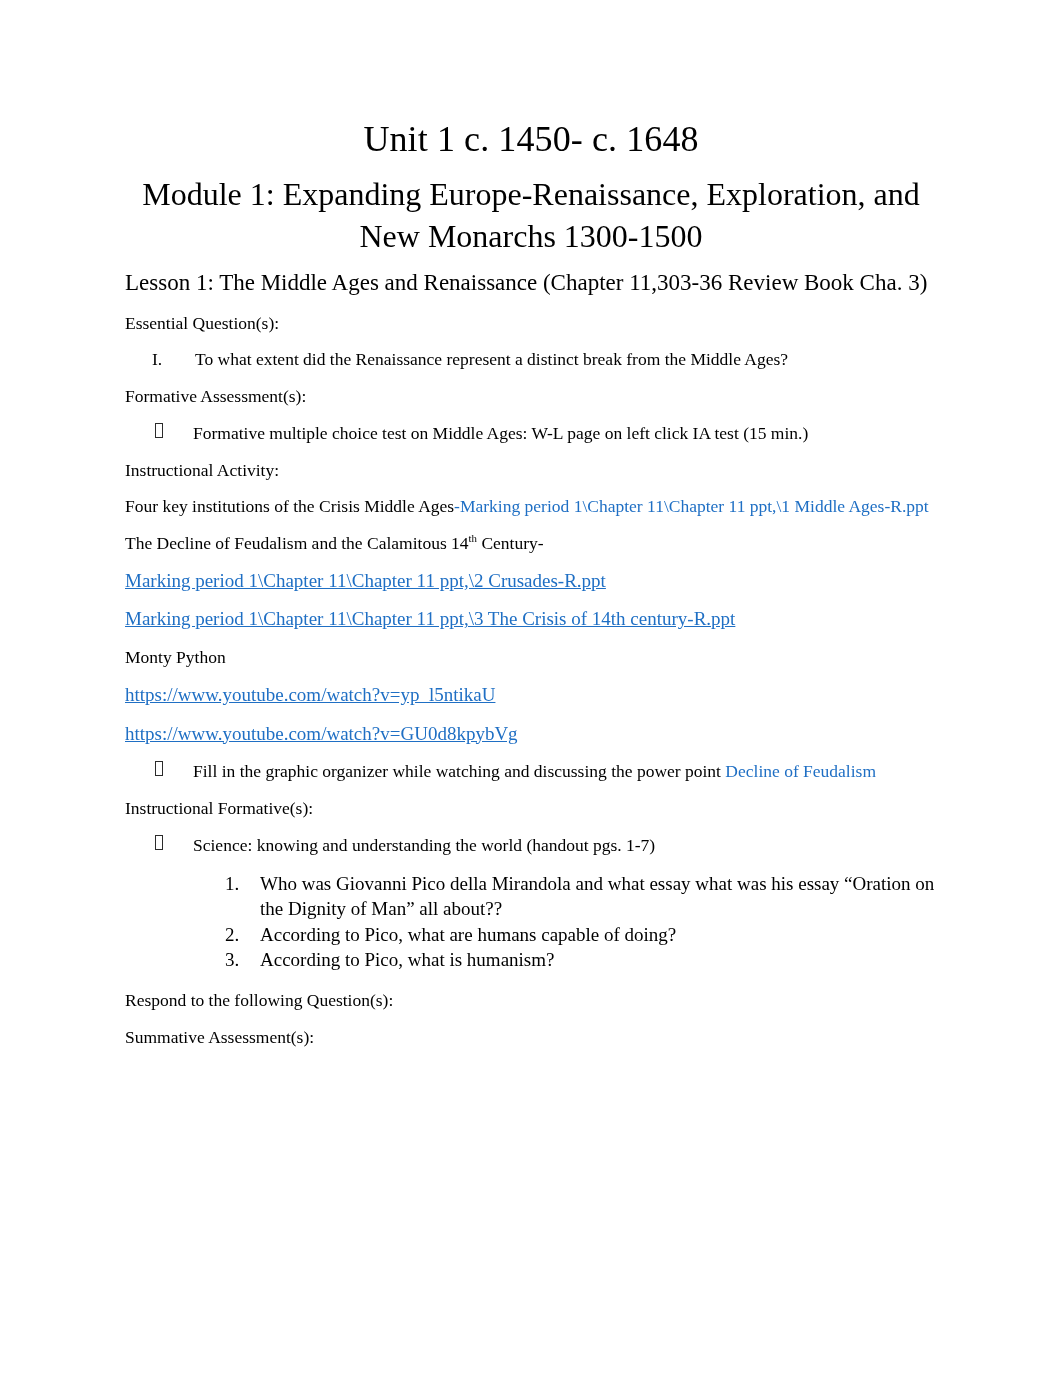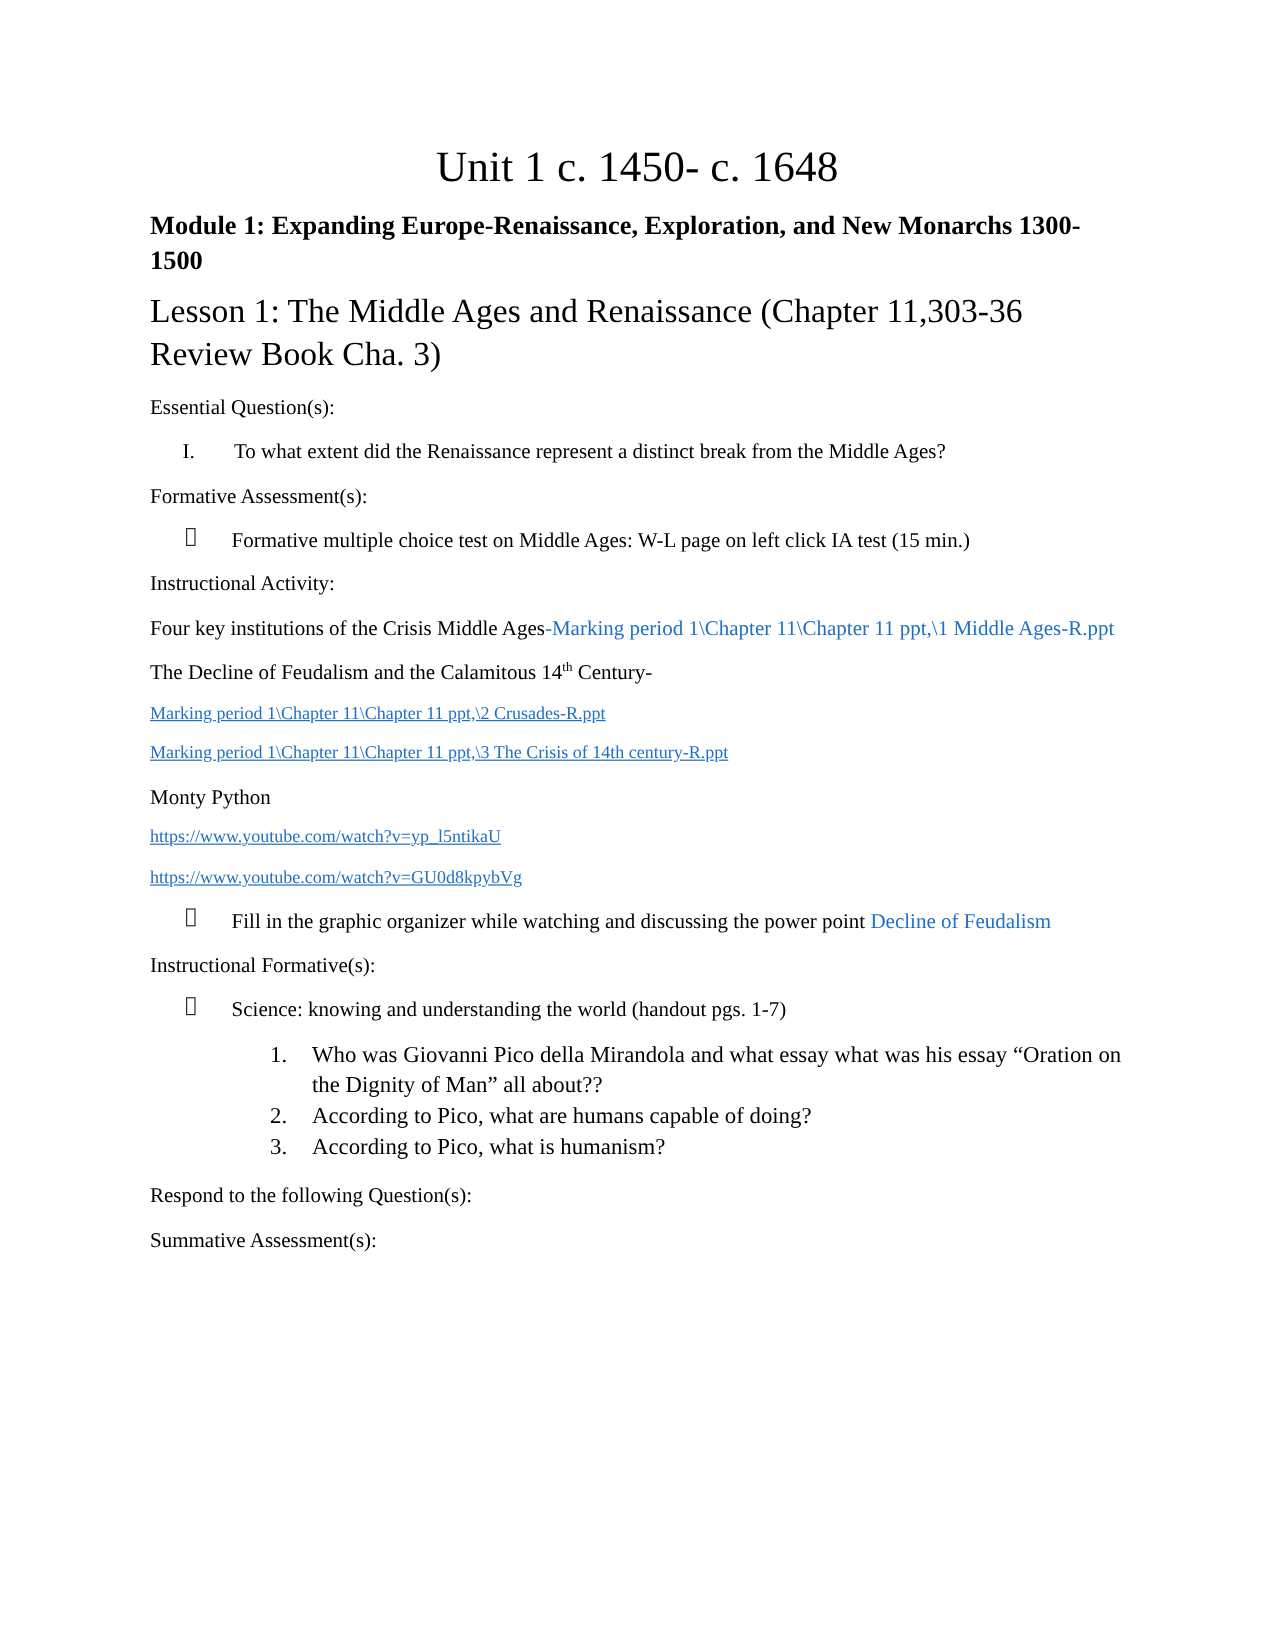--- a/index.html
+++ b/index.html
@@ -34,46 +34,47 @@
   
   .doc-title {
     font-size: 36px;
     font-weight: normal;
     text-align: center;
     line-height: 1.18;
     margin: 0 0 14px 0;
     letter-spacing: 0.1px;
   }
   .h-module {
-    font-size: 22px;
-    font-weight: bold;
+    font-size: 32px;
+    font-weight: normal;
     line-height: 1.30;
     margin: 0 0 10px 0;
+    text-align: center;
   }
   .h-lesson {
-    font-size: 28px;
+    font-size: 23px;
     font-weight: normal;
     line-height: 1.30;
     margin: 0 0 14px 0;
   }
 
   
   .para {
     font-size: 17.5px;
     line-height: 1.30;
     margin: 0 0 14px 0;
   }
 
   a.link, .link {
     color: #1f6fc4;
     text-decoration: none;
   }
   .link-block {
     display: block;
-    font-size: 15px;
+    font-size: 19px;
     line-height: 1.30;
     margin: 0 0 14px 0;
     color: #1f6fc4;
   }
 
   sup {
     font-size: 0.62em;
     vertical-align: super;
     line-height: 0;
   }

